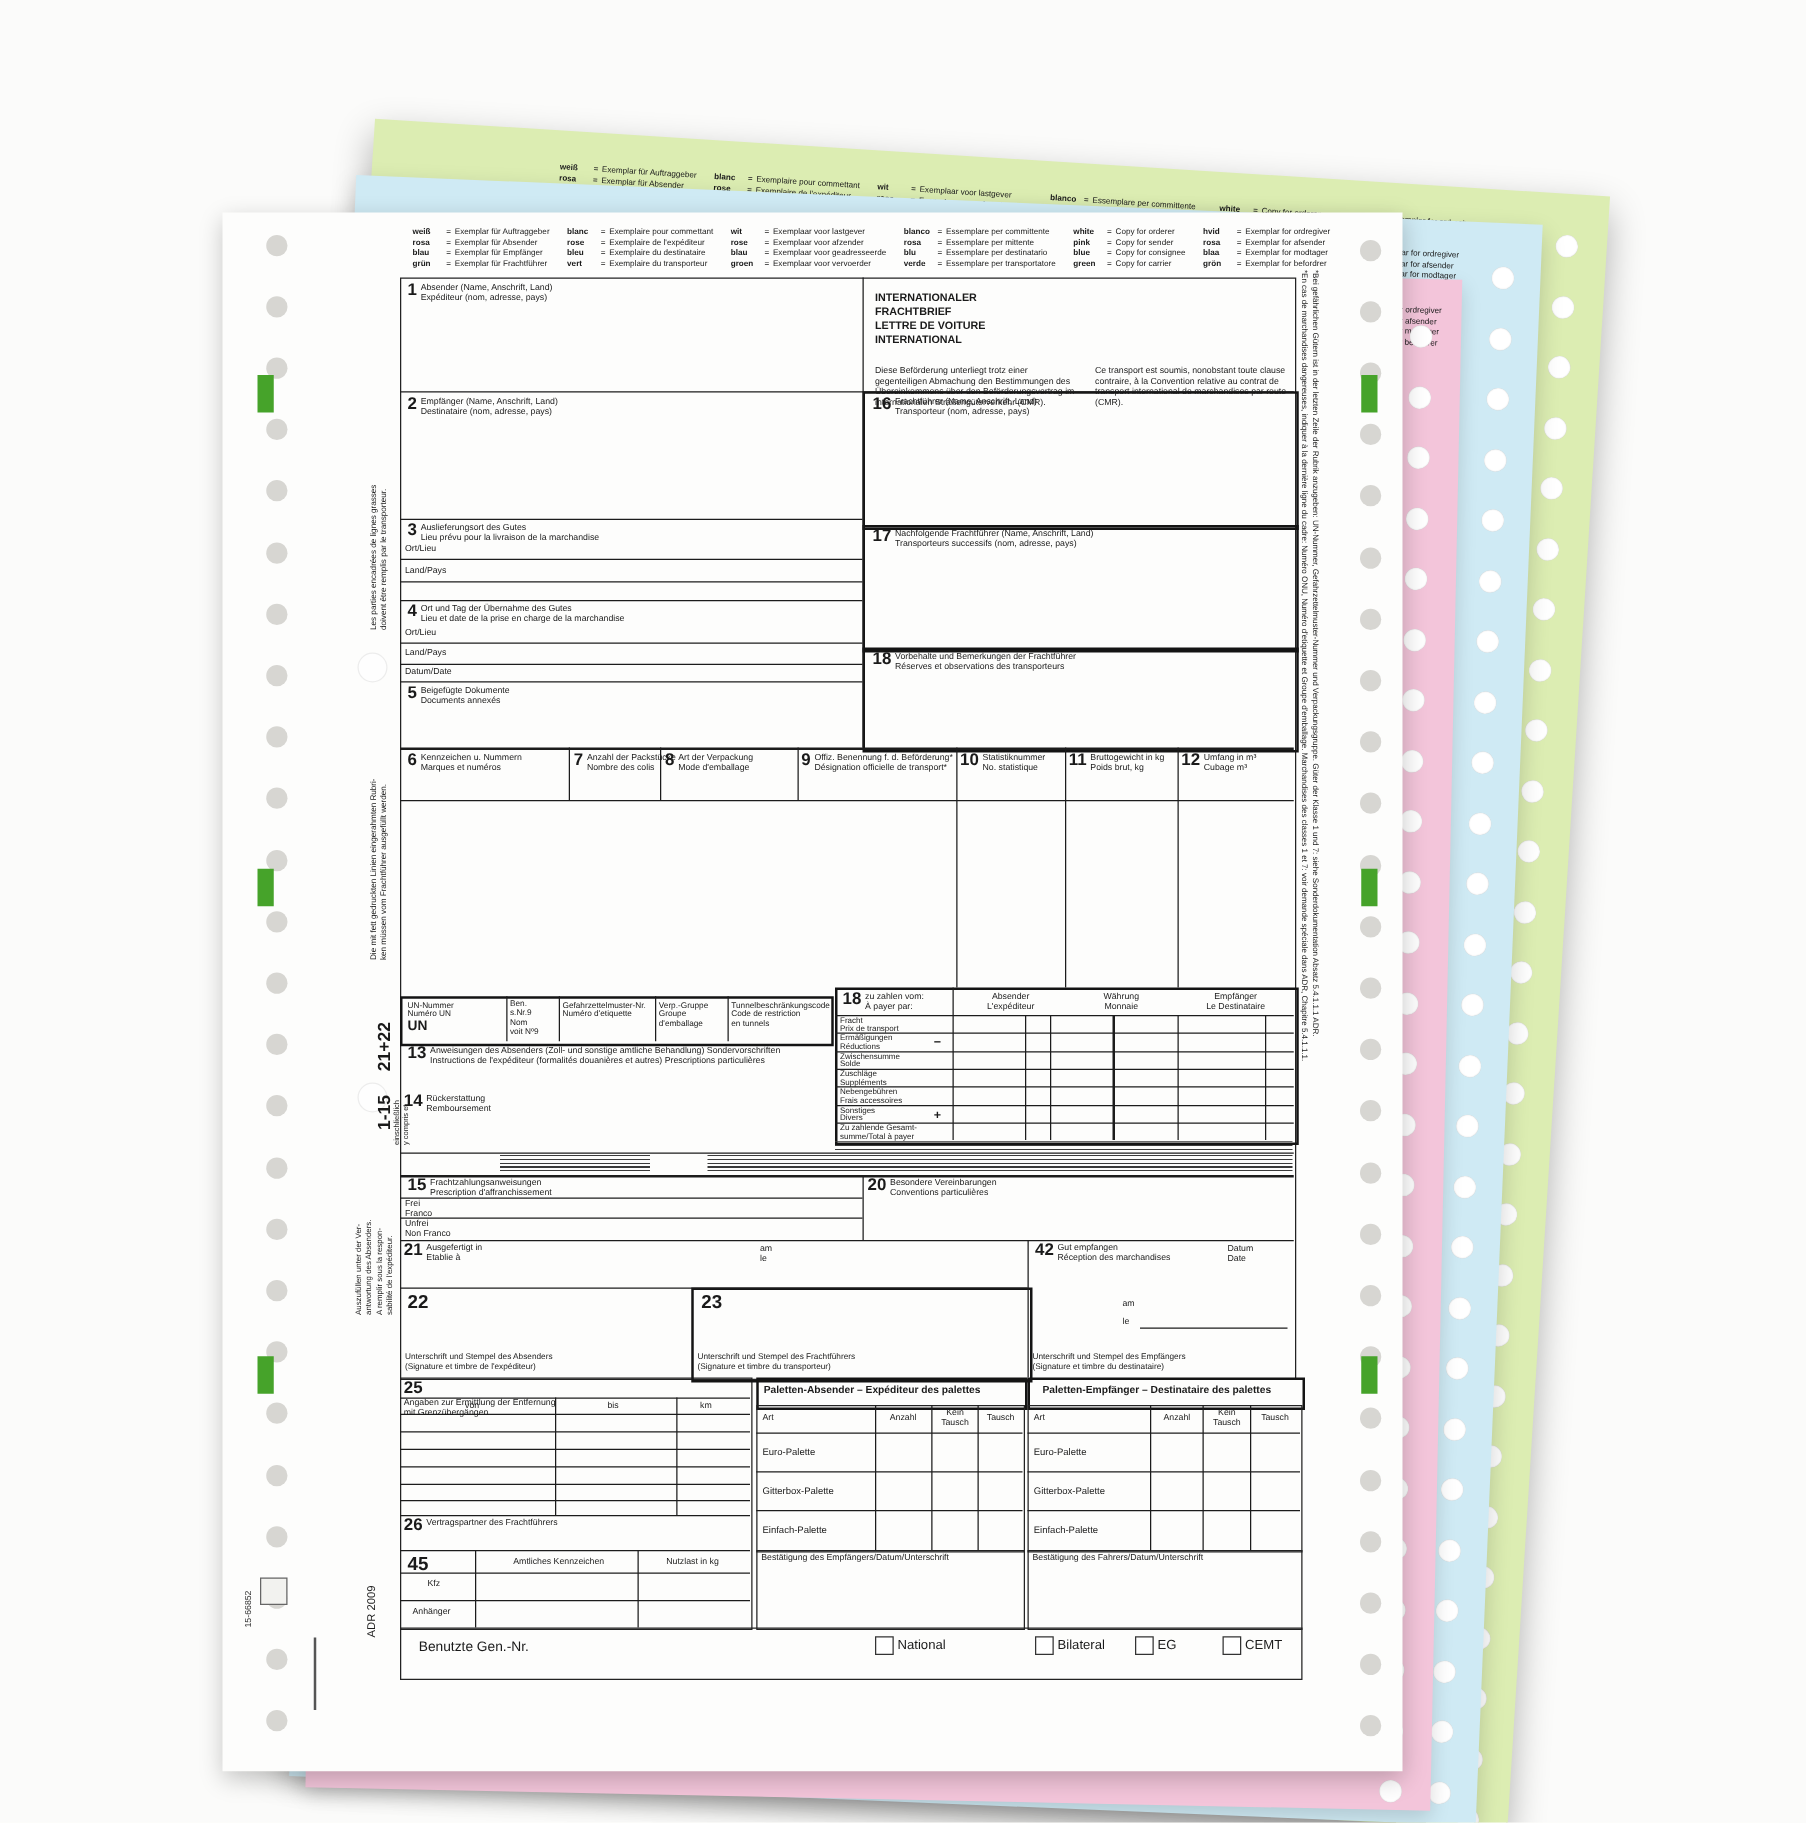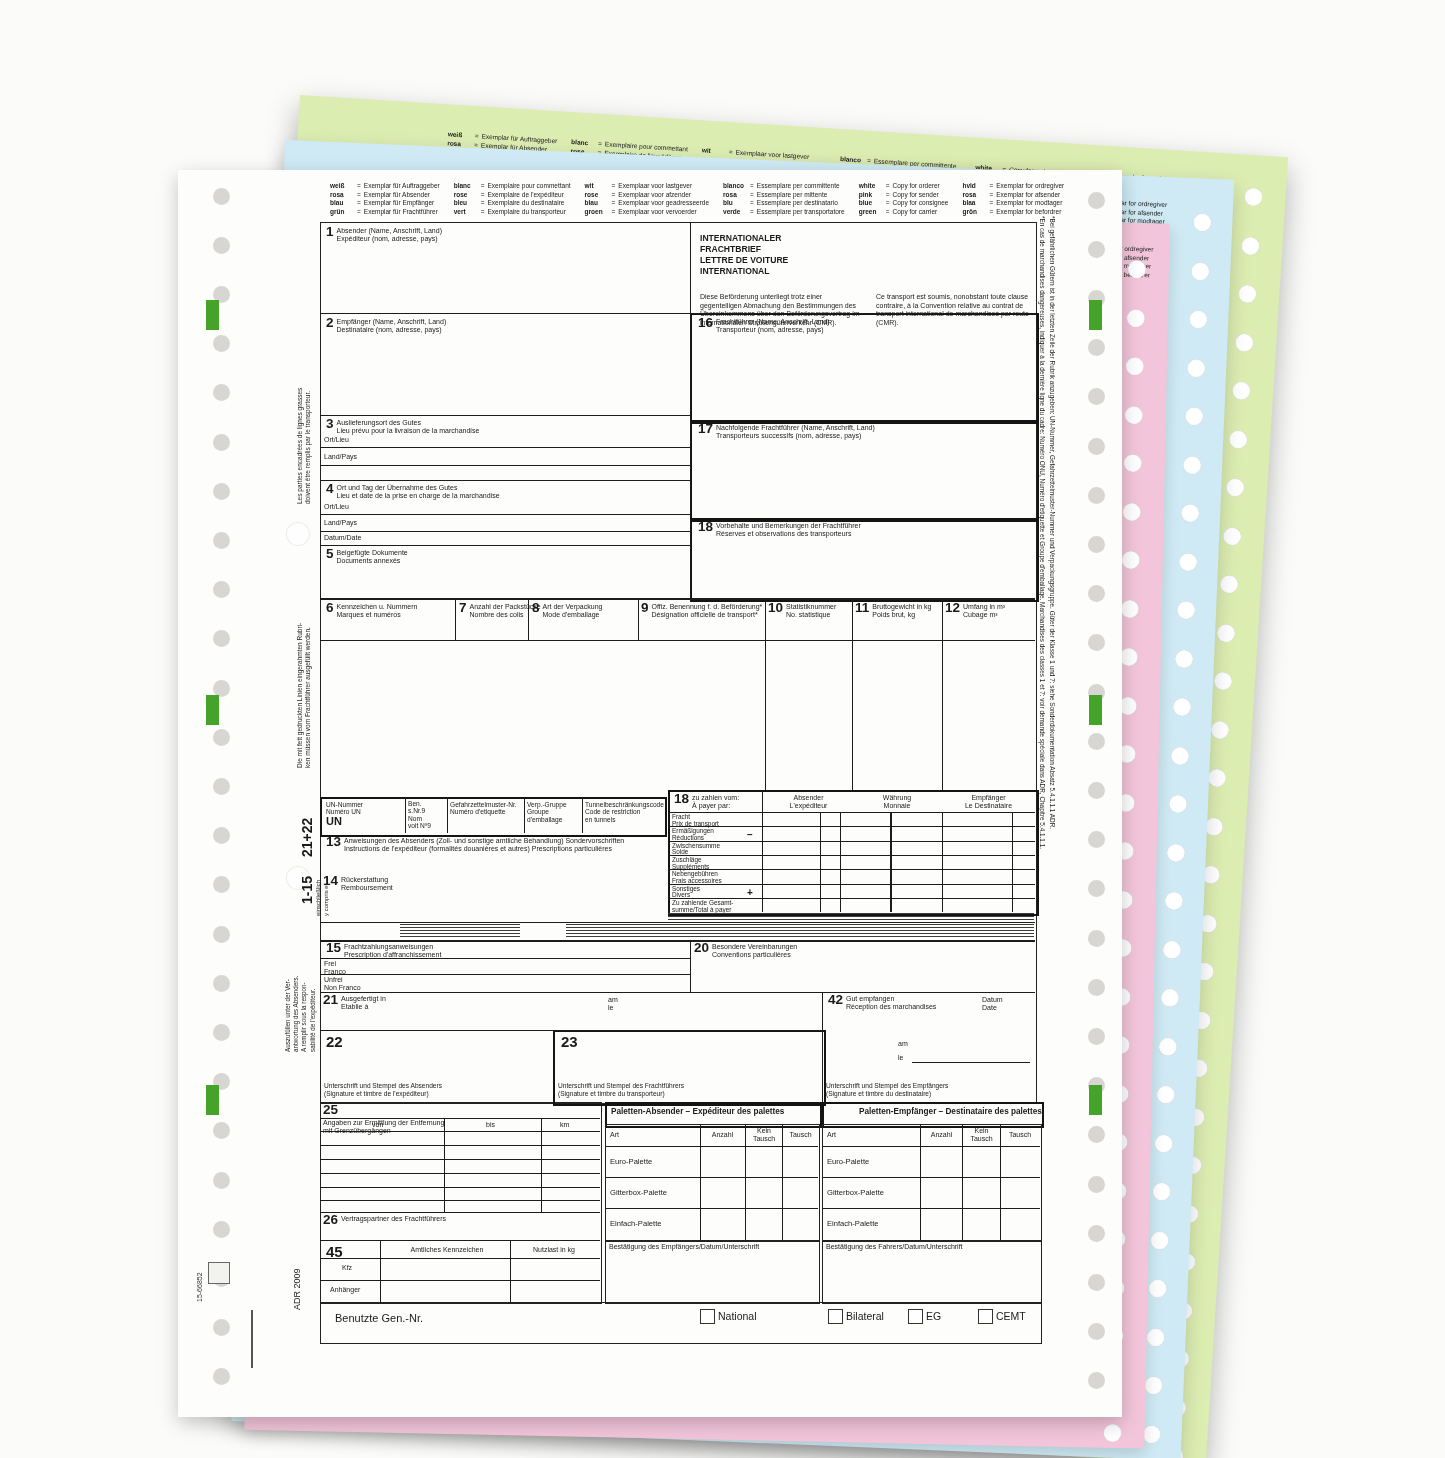--- a/index.html
+++ b/index.html
@@ -964,21 +964,21 @@
         <div class="t" style="left: 747px; top: 886.65px; font-size: 10px; font-weight: 700;">+</div>
         <div class="t lbl" style="left: 672px; top: 899.98px; font-size: 6.4px; line-height: 1.05;">Zu zahlende Gesamt-
 summe/Total à payer</div>
       </div>
 
     <div class="hatch" style="left:668px;top:913px;width:366px;height:8px;"></div>
     <div class="hatch" style="left:400px;top:924px;width:120px;height:15px;"></div>
     <div class="hatch" style="left:566px;top:924px;width:468px;height:15px;"></div>
 
     <div class="t" style="left:611px;top:1107px;font-size:8.2px;"><b>Paletten-Absender – Expéditeur des palettes</b></div>
-    <div class="t" style="left:859px;top:1107px;font-size:8.2px;"><b>Paletten-Empfänger – Destinataire des palettes</b></div>
+    <div class="t" style="left:834px;top:1107px;font-size:8.2px;"><b>Paletten-Empfänger – Destinataire des palettes</b></div>
     <div class="t lbl" style="left:610px;top:1131px;">Art</div>
     <div class="t lbl ctr" style="left:701px;top:1131px;width:43px;">Anzahl</div>
     <div class="t lbl ctr" style="left:746px;top:1127px;width:36px;">Kein
 Tausch</div>
     <div class="t lbl ctr" style="left:783px;top:1131px;width:35px;">Tausch</div>
     <div class="t lbl" style="left:827px;top:1131px;">Art</div>
     <div class="t lbl ctr" style="left:921px;top:1131px;width:41px;">Anzahl</div>
     <div class="t lbl ctr" style="left:963px;top:1127px;width:37px;">Kein
 Tausch</div>
     <div class="t lbl ctr" style="left:1001px;top:1131px;width:38px;">Tausch</div>

